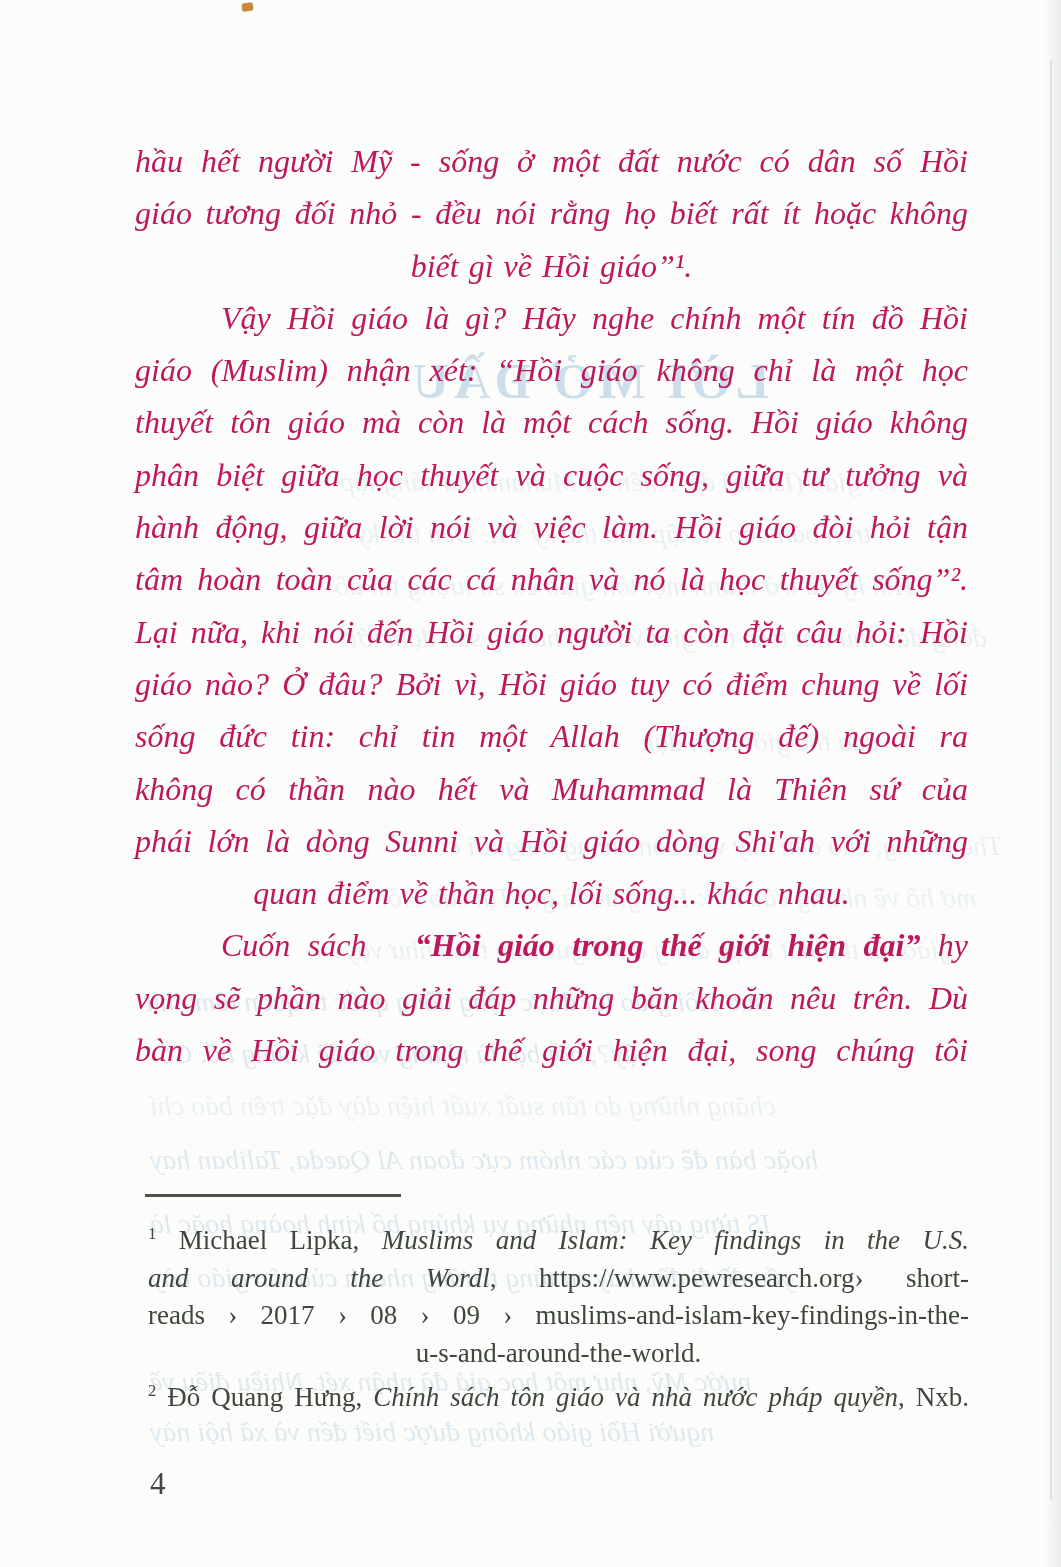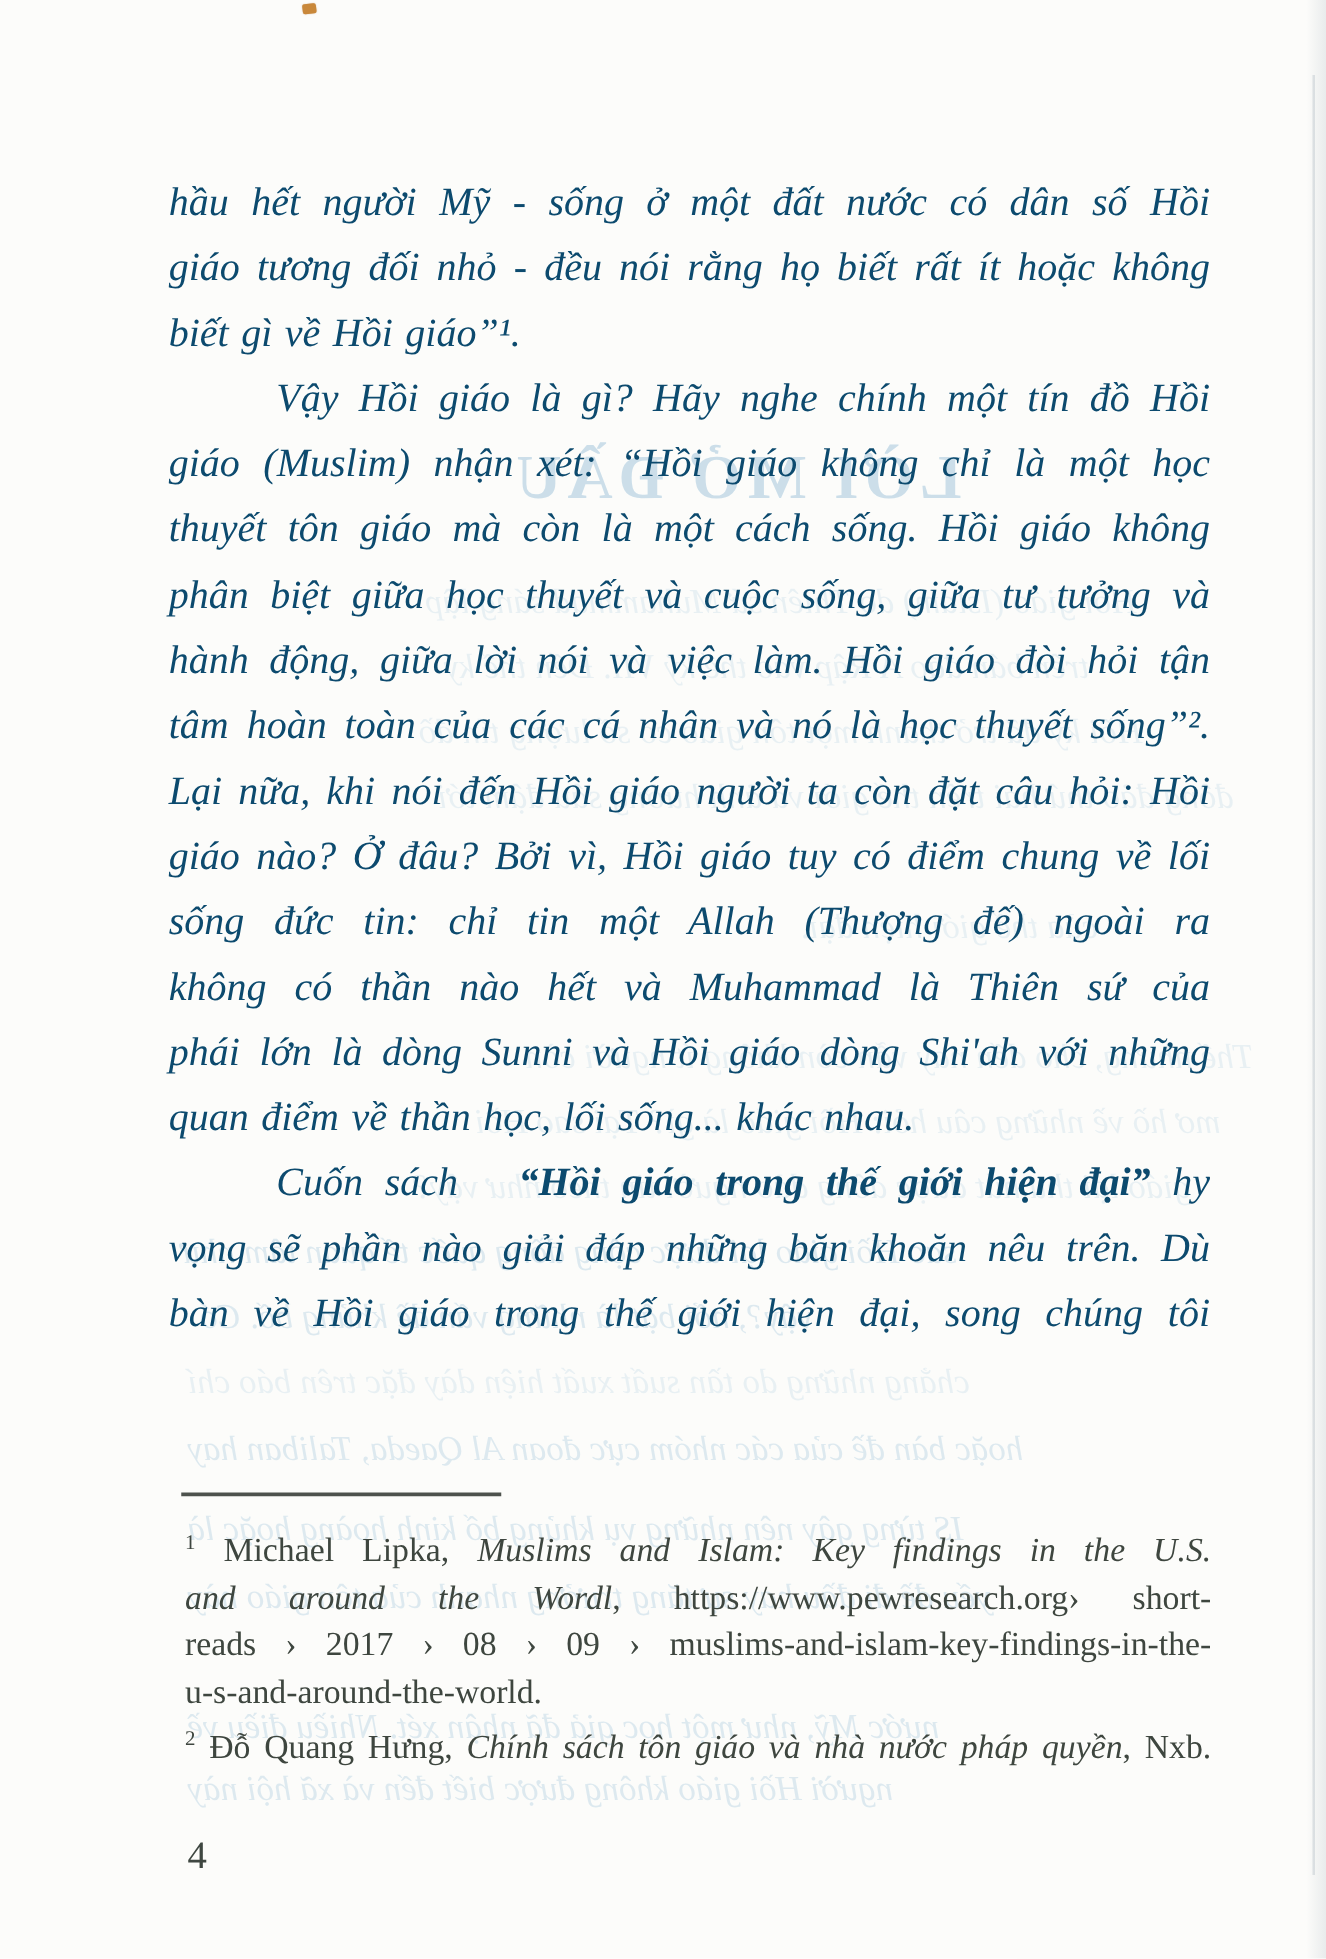--- a/index.html
+++ b/index.html
@@ -35,26 +35,26 @@
   .bleed.heading {
     left:408px; top:352px; font-size:50px; font-weight:bold;
     letter-spacing:5px; opacity:0.38;
   }
   .bleed.frag { font-size:28px; font-style:italic; opacity:0.15; }
   .bleed.strong { opacity:0.24; }
 
   
   .bodytext {
     position:absolute; left:135px; top:135px; width:833px;
-    font-size:32px; font-style:italic; color:#0c4a6e;
+    font-size:32px; font-style:italic; color:#be185d;
     word-spacing:2px;
   }
   .bl { height:52.3px; line-height:52.3px; }
   .j { text-align:justify; text-align-last:justify; }
-  .l { text-align:left; }
+  .l { text-align:center; }
   .ind { padding-left:86px; }
   .b { font-weight:bold;margin-left:31px; }
 
   
   .fnsep {
     position:absolute; left:145px; top:1194px; width:256px; height:3px;
     background:#4d524d;
   }
   .footnotes {
     position:absolute; left:148px; top:1222px; width:821px;

